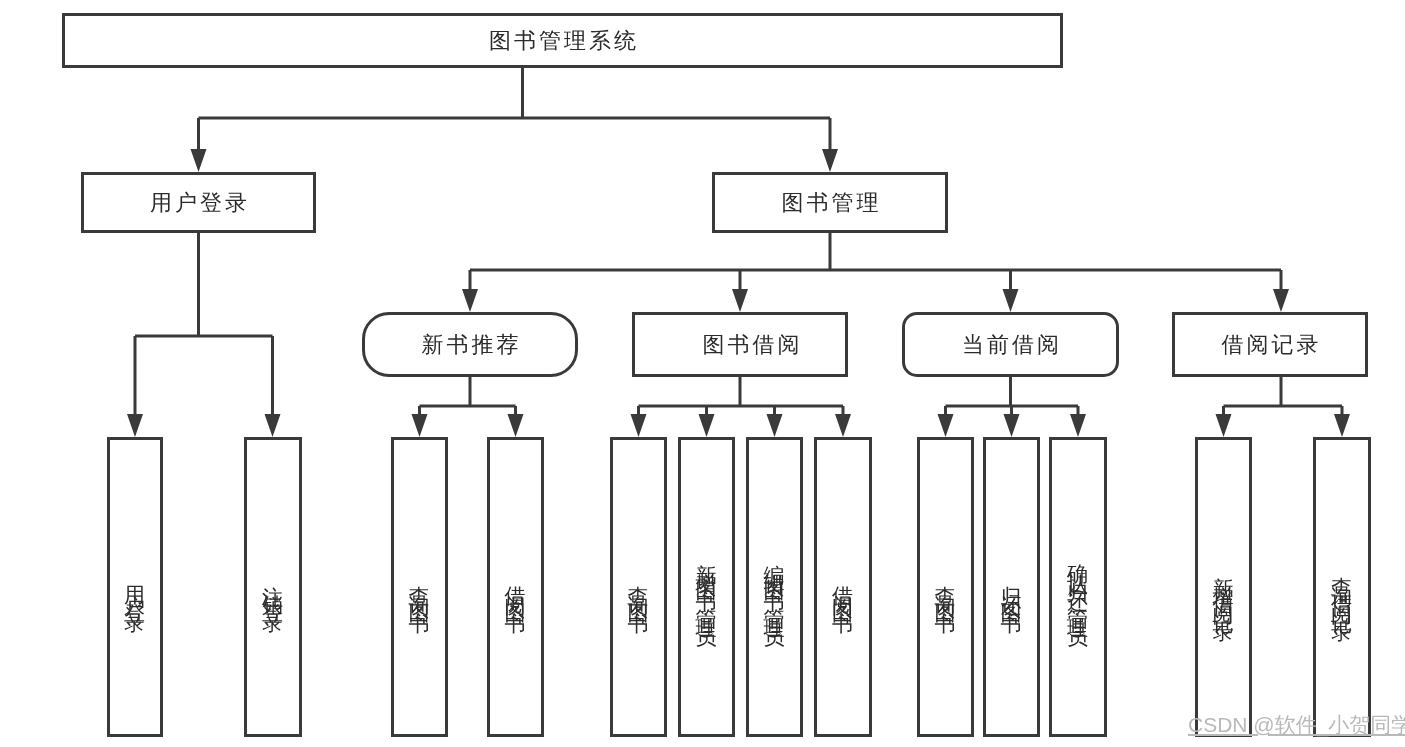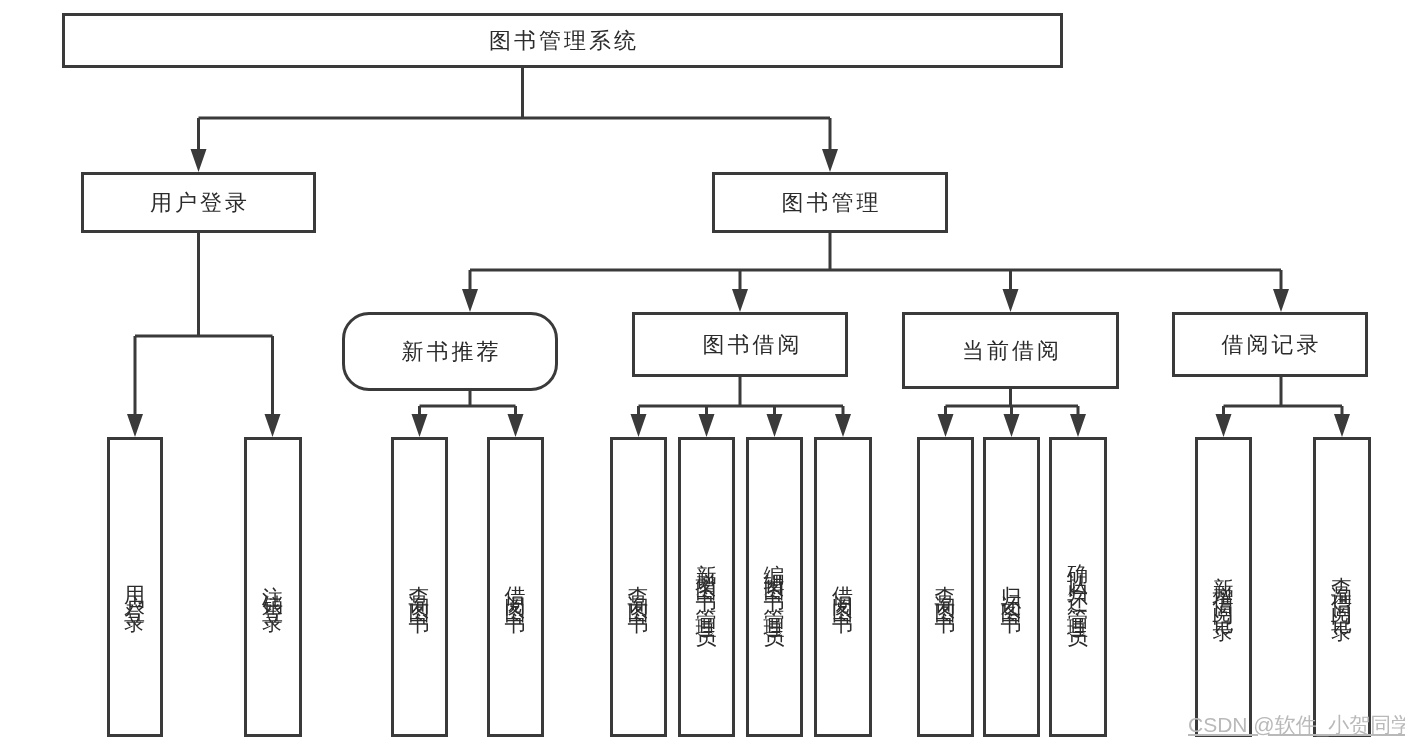--- a/index.html
+++ b/index.html
@@ -112,27 +112,27 @@
     <span>图书管理系统</span>
   </div>
 
   <div class="hbox" style="left:81px; top:172px; width:235px; height:61px;">
     <span>用户登录</span>
   </div>
   <div class="hbox" style="left:712px; top:172px; width:236px; height:61px;text-align:center;">
     <span>图书管理</span>
   </div>
 
-  <div class="hbox" style="left:342px; top:312px; width:216px; height:79px;border-radius:27px;">
+  <div class="hbox" style="left:362px; top:312px; width:216px; height:65px;border-radius:27px;">
     <span>新书推荐</span>
   </div>
   <div class="hbox" style="left:632px; top:312px; width:216px; height:65px;padding-left:22px;">
     <span>图书借阅</span>
   </div>
-  <div class="hbox" style="left:902px; top:312px; width:217px; height:77px;">
+  <div class="hbox" style="left:902px; top:312px; width:217px; height:65px;border-radius:15px;">
     <span>当前借阅</span>
   </div>
   <div class="hbox" style="left:1172px; top:312px; width:196px; height:65px;">
     <span>借阅记录</span>
   </div>
 
   <div class="vbox" style="left:107px; top:437px; width:56px; height:300px;">
     <span class="vtext">用户登录</span>
   </div>
   <div class="vbox" style="left:244px; top:437px; width:58px; height:300px;">

